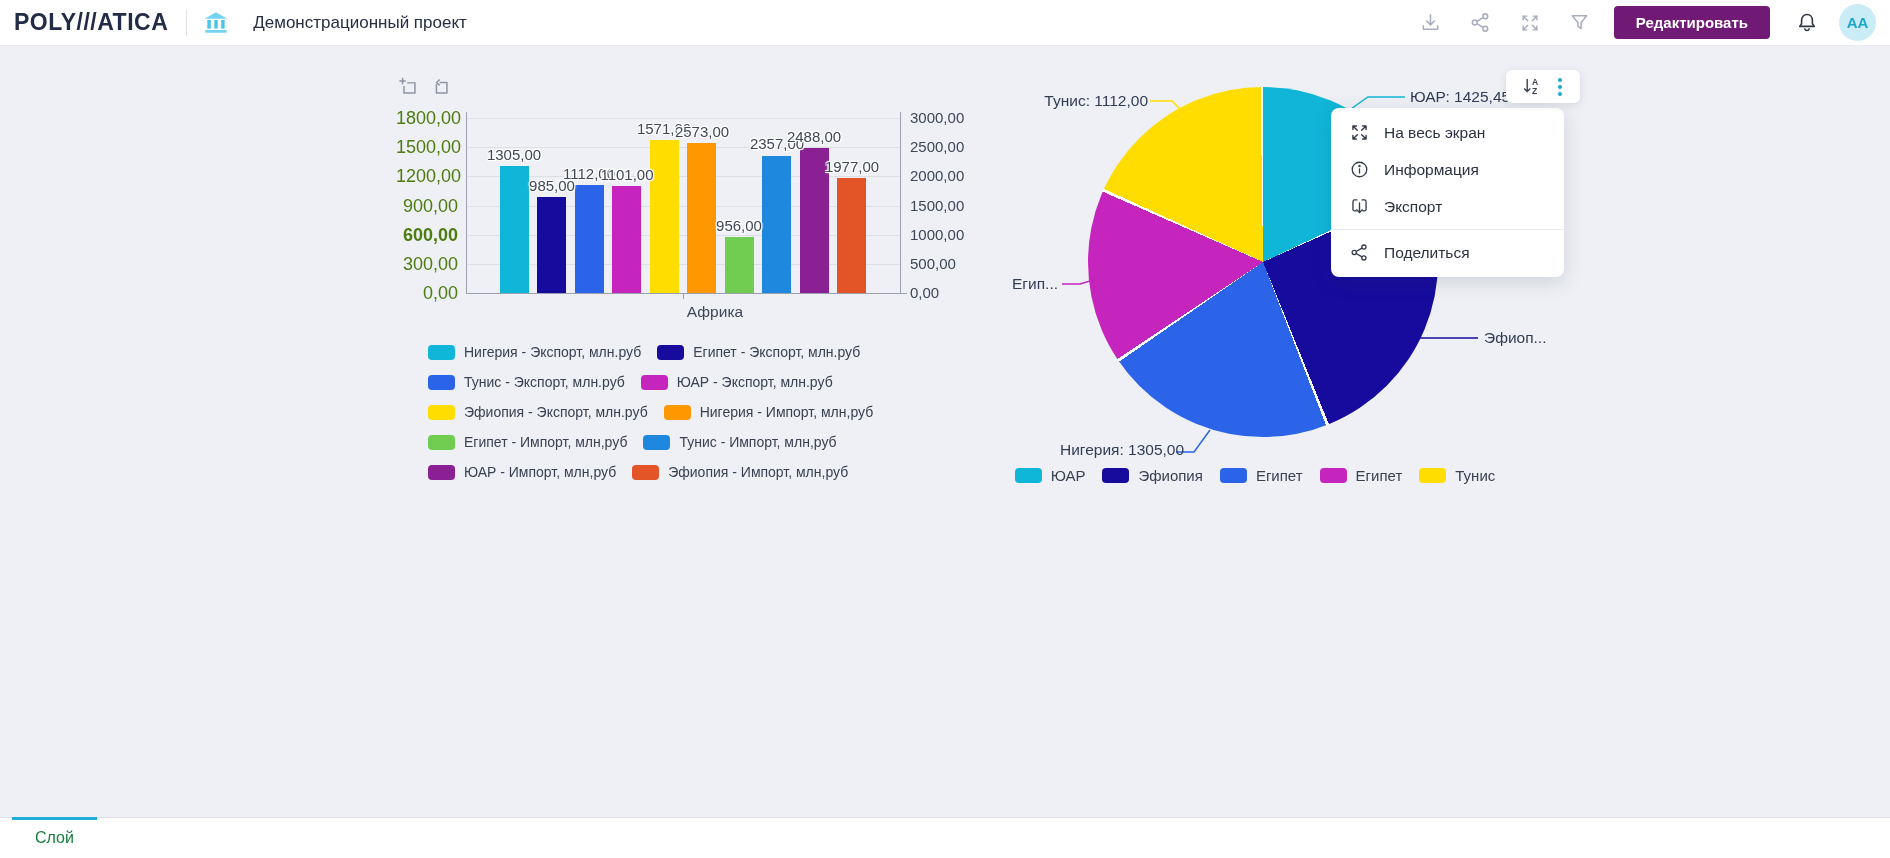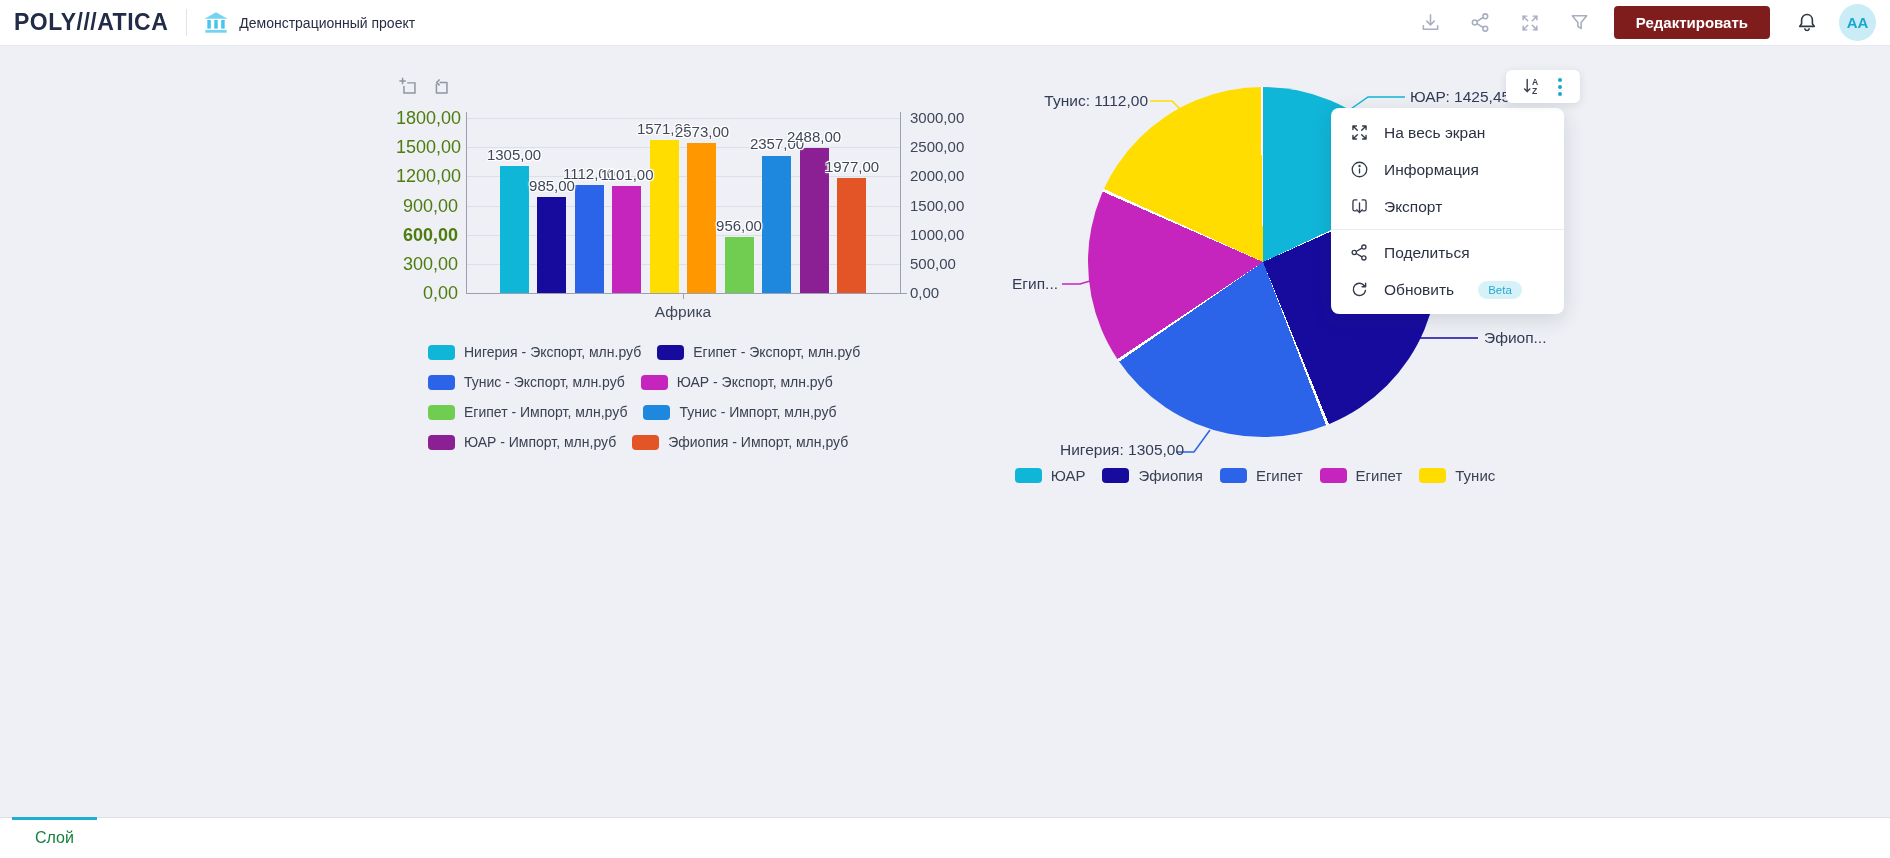--- a/index.html
+++ b/index.html
@@ -9,26 +9,26 @@
     background:#eef0f5; font-family:"Liberation Sans", sans-serif; color:#2b3347;
   }
   
   .header {
     position:absolute; top:0; left:0; width:1890px; height:46px; background:#fff;
     border-bottom:1px solid #e8eaef; display:flex; align-items:center; padding:0 14px; z-index:30;justify-content:flex-end;
   }
   .logo { font-size:23px; font-weight:800; color:#232c47; letter-spacing:.5px; white-space:nowrap; }
   .hdiv { width:1px; height:27px; background:#dfe3ea; margin:0 16px 0 18px; }
   .bank { display:flex; align-items:center; }
-  .ptitle { font-size:14px; color:#272e44; margin-left:10px; font-weight:500; }
+  .ptitle { font-size:17px; color:#272e44; margin-left:24px; font-weight:500; }
   .spacer { flex:1; }
   .hicon { margin-left:27px; display:flex; align-items:center; cursor:pointer; }
   .edit-btn {
     margin-left:23px; height:33px; padding:6px 22px; border:none; border-radius:4px;
-    background:#7f1d1d; color:#fff; font-size:15px; font-weight:700; cursor:pointer;
+    background:#701a75; color:#fff; font-size:15px; font-weight:700; cursor:pointer;
     font-family:"Liberation Sans", sans-serif;
   }
   .bell { margin-left:25px; display:flex; cursor:pointer; }
   .avatar {
     margin-left:20px; width:37px; height:37px; border-radius:50%; background:#c9ecf7;
     color:#1ba7cd; font-weight:700; font-size:15px; display:flex; align-items:center;
     justify-content:center; cursor:pointer;
   }
   
   .abs { position:absolute; }
@@ -38,21 +38,21 @@
   .axisline-h { position:absolute; height:1px; background:#9aa0ae; }
   .tick { position:absolute; background:#9aa0ae; }
   .yl { position:absolute; width:62px; text-align:right; font-size:18px; color:#4d7c0f; line-height:18px; }
   .yr { position:absolute; left:910px; width:70px; text-align:left; font-size:15px; color:#3f4657; line-height:18px; }
   .bar { position:absolute; width:29px; cursor:pointer; }
   .blabel {
     position:absolute; transform:translateX(-50%); white-space:nowrap;
     font-size:15px; color:#3f4657;
     text-shadow:0 0 3px #fff,0 0 3px #fff,1px 1px 0 #fff,-1px -1px 0 #fff,1px -1px 0 #fff,-1px 1px 0 #fff;
   }
-  .xlabel { position:absolute; font-size:15.5px; color:#3f4657; transform:translateX(-50%); }
+  .xlabel { position:absolute; font-size:15.5px; color:#3f4657; transform:translateX(-50%);margin-left:32px; }
   .legend { position:absolute; left:428px; top:337px; display:flex; flex-direction:column; }
   .lg-row { display:flex; gap:16px; height:30px; align-items:center; }
   .lg-item { display:flex; align-items:center; gap:9px; cursor:pointer; }
   .sw { width:27px; height:15px; border-radius:4px; flex:0 0 auto; }
   .lg-label { font-size:14px; color:#3a4152; white-space:nowrap; }
   
   .pie {
     position:absolute; left:1088px; top:87px; width:350px; height:350px; border-radius:50%;
     cursor:pointer;
     background:conic-gradient(
@@ -225,20 +225,30 @@
         <span class="sw" style="background: rgb(43, 99, 233);"></span>
         <span class="lg-label">Тунис - Экспорт, млн.руб</span>
       </div>
       <div class="lg-item">
         <span class="sw" style="background: rgb(197, 36, 189);"></span>
         <span class="lg-label">ЮАР - Экспорт, млн.руб</span>
       </div>
     </div>
     <div class="lg-row">
       <div class="lg-item">
+        <span class="sw" style="background: rgb(255, 221, 0);"></span>
+        <span class="lg-label">Эфиопия - Экспорт, млн.руб</span>
+      </div>
+      <div class="lg-item">
+        <span class="sw" style="background: rgb(255, 151, 0);"></span>
+        <span class="lg-label">Нигерия - Импорт, млн,руб</span>
+      </div>
+    </div>
+    <div class="lg-row">
+      <div class="lg-item">
         <span class="sw" style="background: rgb(112, 205, 82);"></span>
         <span class="lg-label">Египет - Импорт, млн,руб</span>
       </div>
       <div class="lg-item">
         <span class="sw" style="background: rgb(30, 135, 222);"></span>
         <span class="lg-label">Тунис - Импорт, млн,руб</span>
       </div>
     </div>
     <div class="lg-row">
       <div class="lg-item">
@@ -345,28 +355,18 @@
     <span class="mi-icon">
       <svg width="21" height="21" viewBox="0 0 24 24" fill="none" stroke="#333a4a" stroke-width="1.5">
         <circle cx="6" cy="12" r="2.4"></circle>
           <circle cx="17" cy="5.8" r="2.4"></circle>
           <circle cx="17" cy="18.2" r="2.4"></circle>
         <path d="M8.2 10.9 L14.8 7 M8.2 13.1 L14.8 17"></path>
       </svg>
     </span>
     <span class="mi-label">Поделиться</span>
   </div>
-  <div class="menu-item">
-    <span class="mi-icon">
-      <svg width="21" height="21" viewBox="0 0 24 24" fill="none" stroke="#333a4a" stroke-width="1.6" stroke-linecap="round" stroke-linejoin="round">
-        <path d="M18.8 13.2 a7 7 0 1 1 -1 -5.2"></path>
-          <path d="M19 4.8 v4 h-4"></path>
-      </svg>
-    </span>
-    <span class="mi-label">Обновить</span>
-    <span class="beta">Beta</span>
-  </div>
 </div>
 
 <div class="footer">
   <div class="tab-indicator"></div>
   <div class="layer-tab">Слой</div>
 </div>
 
 </body></html>

